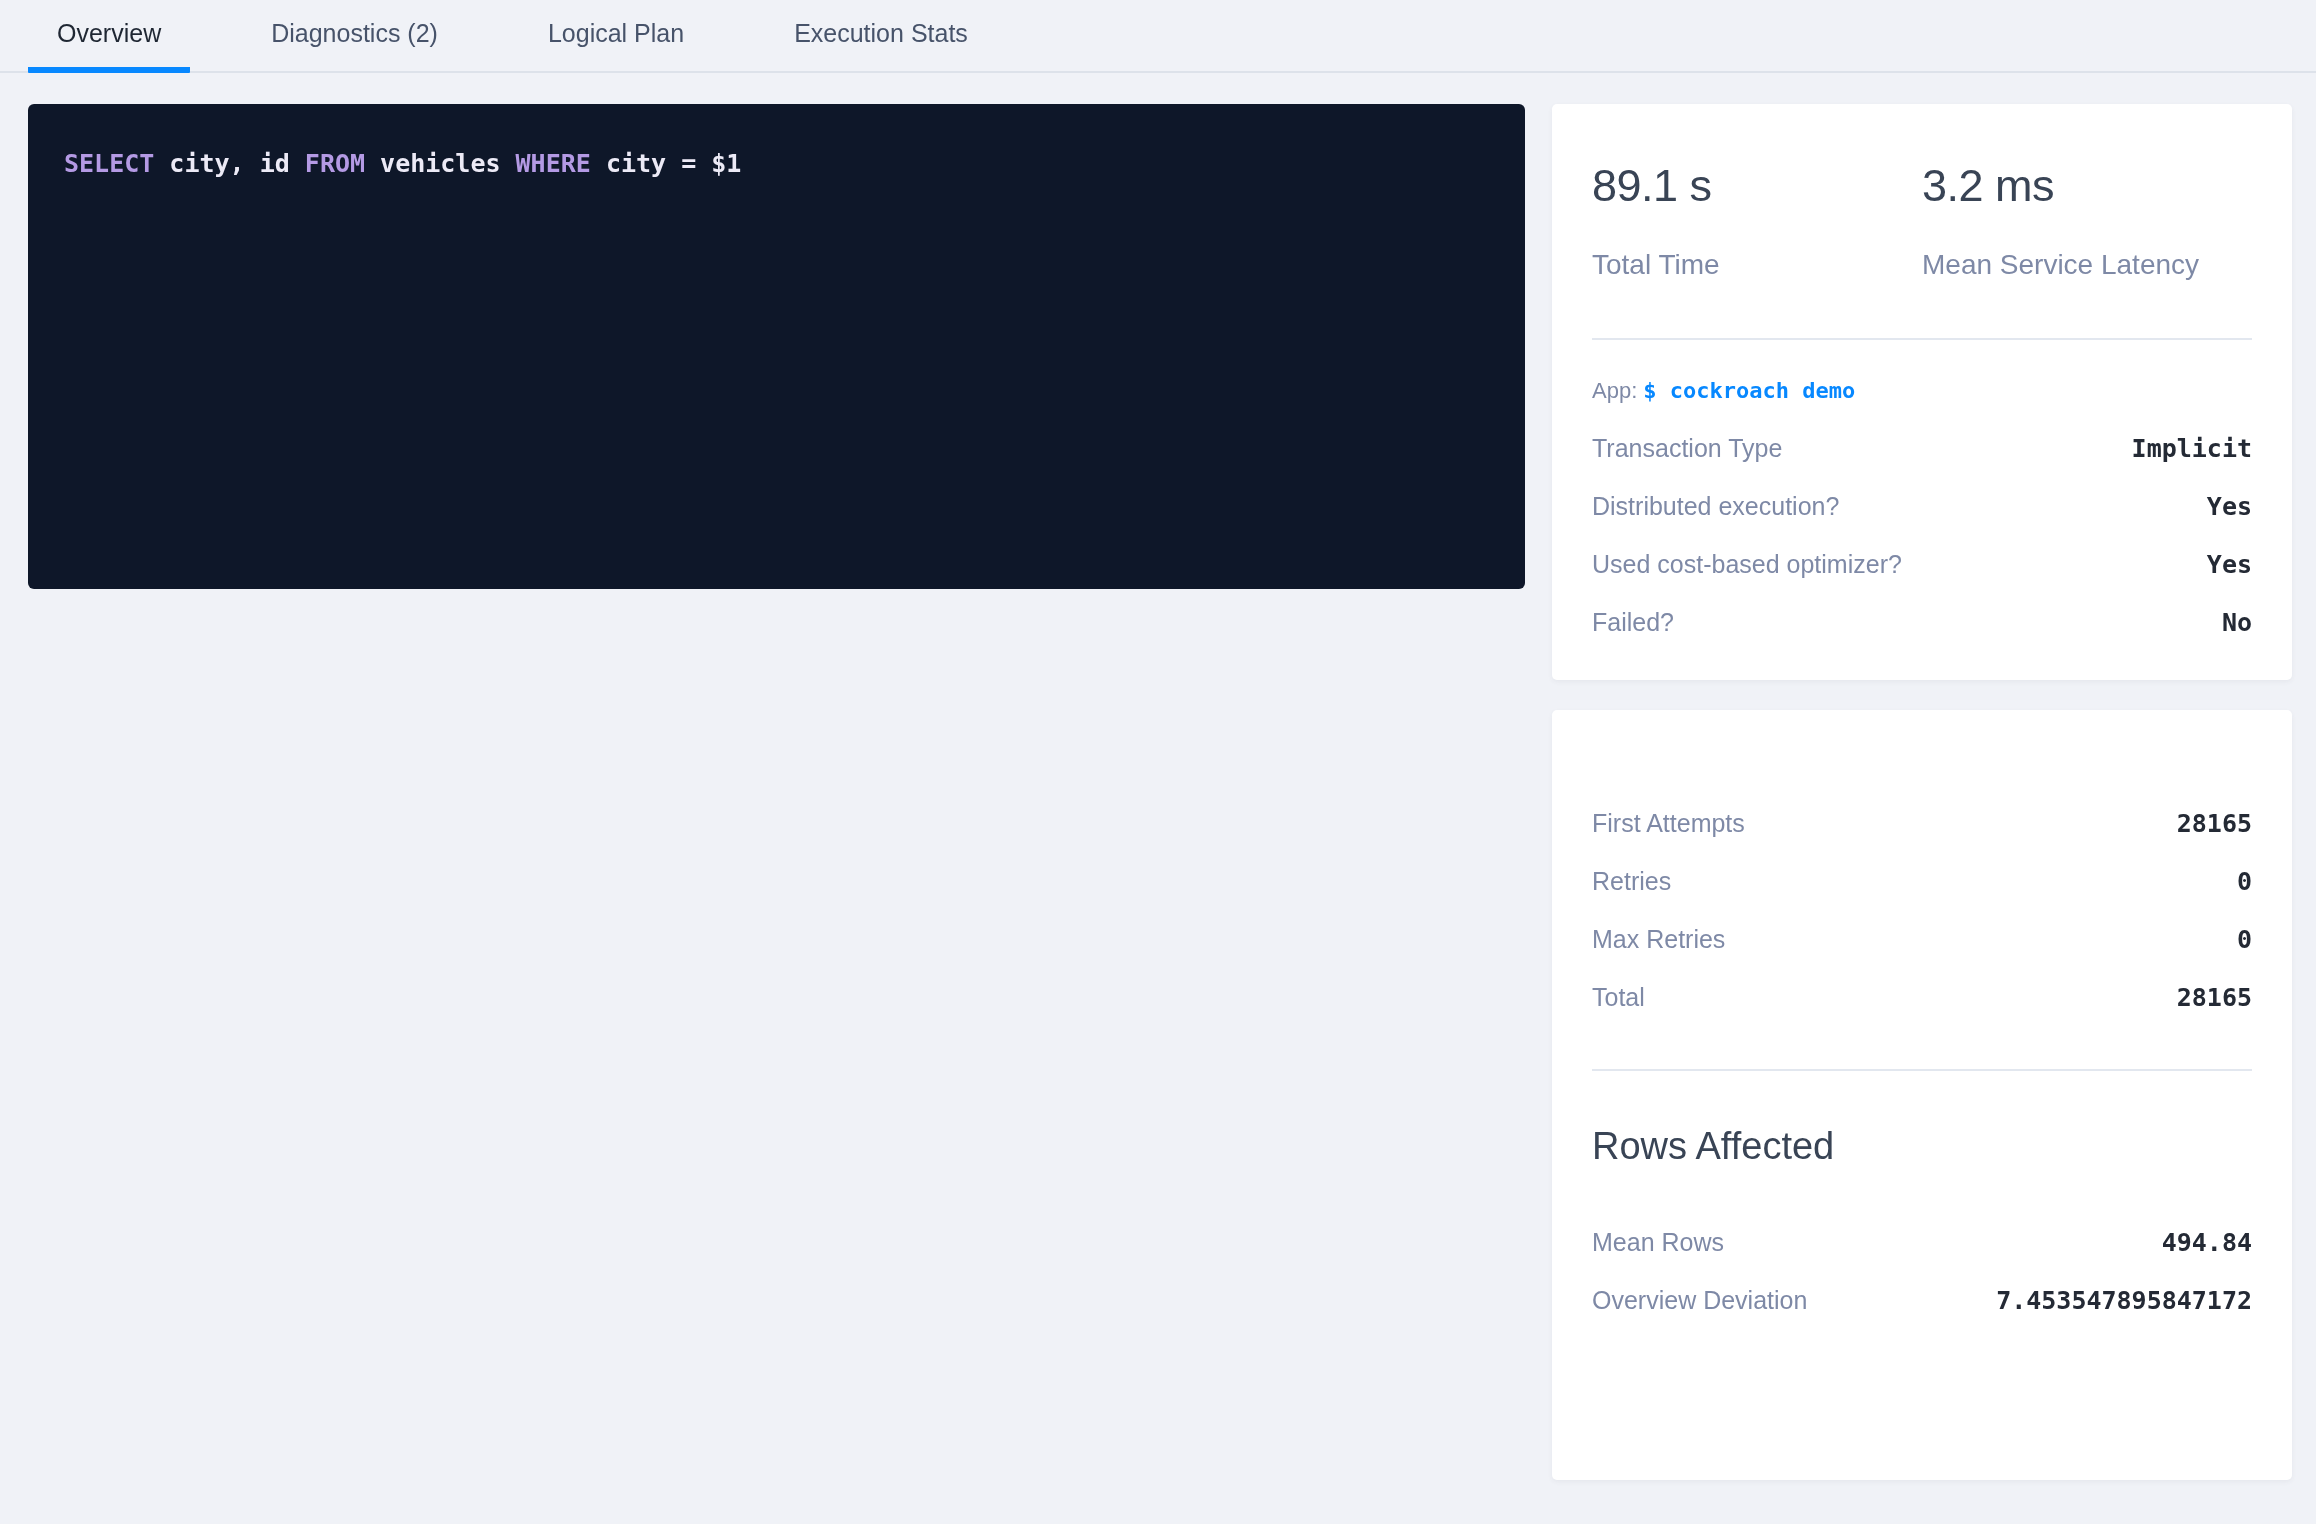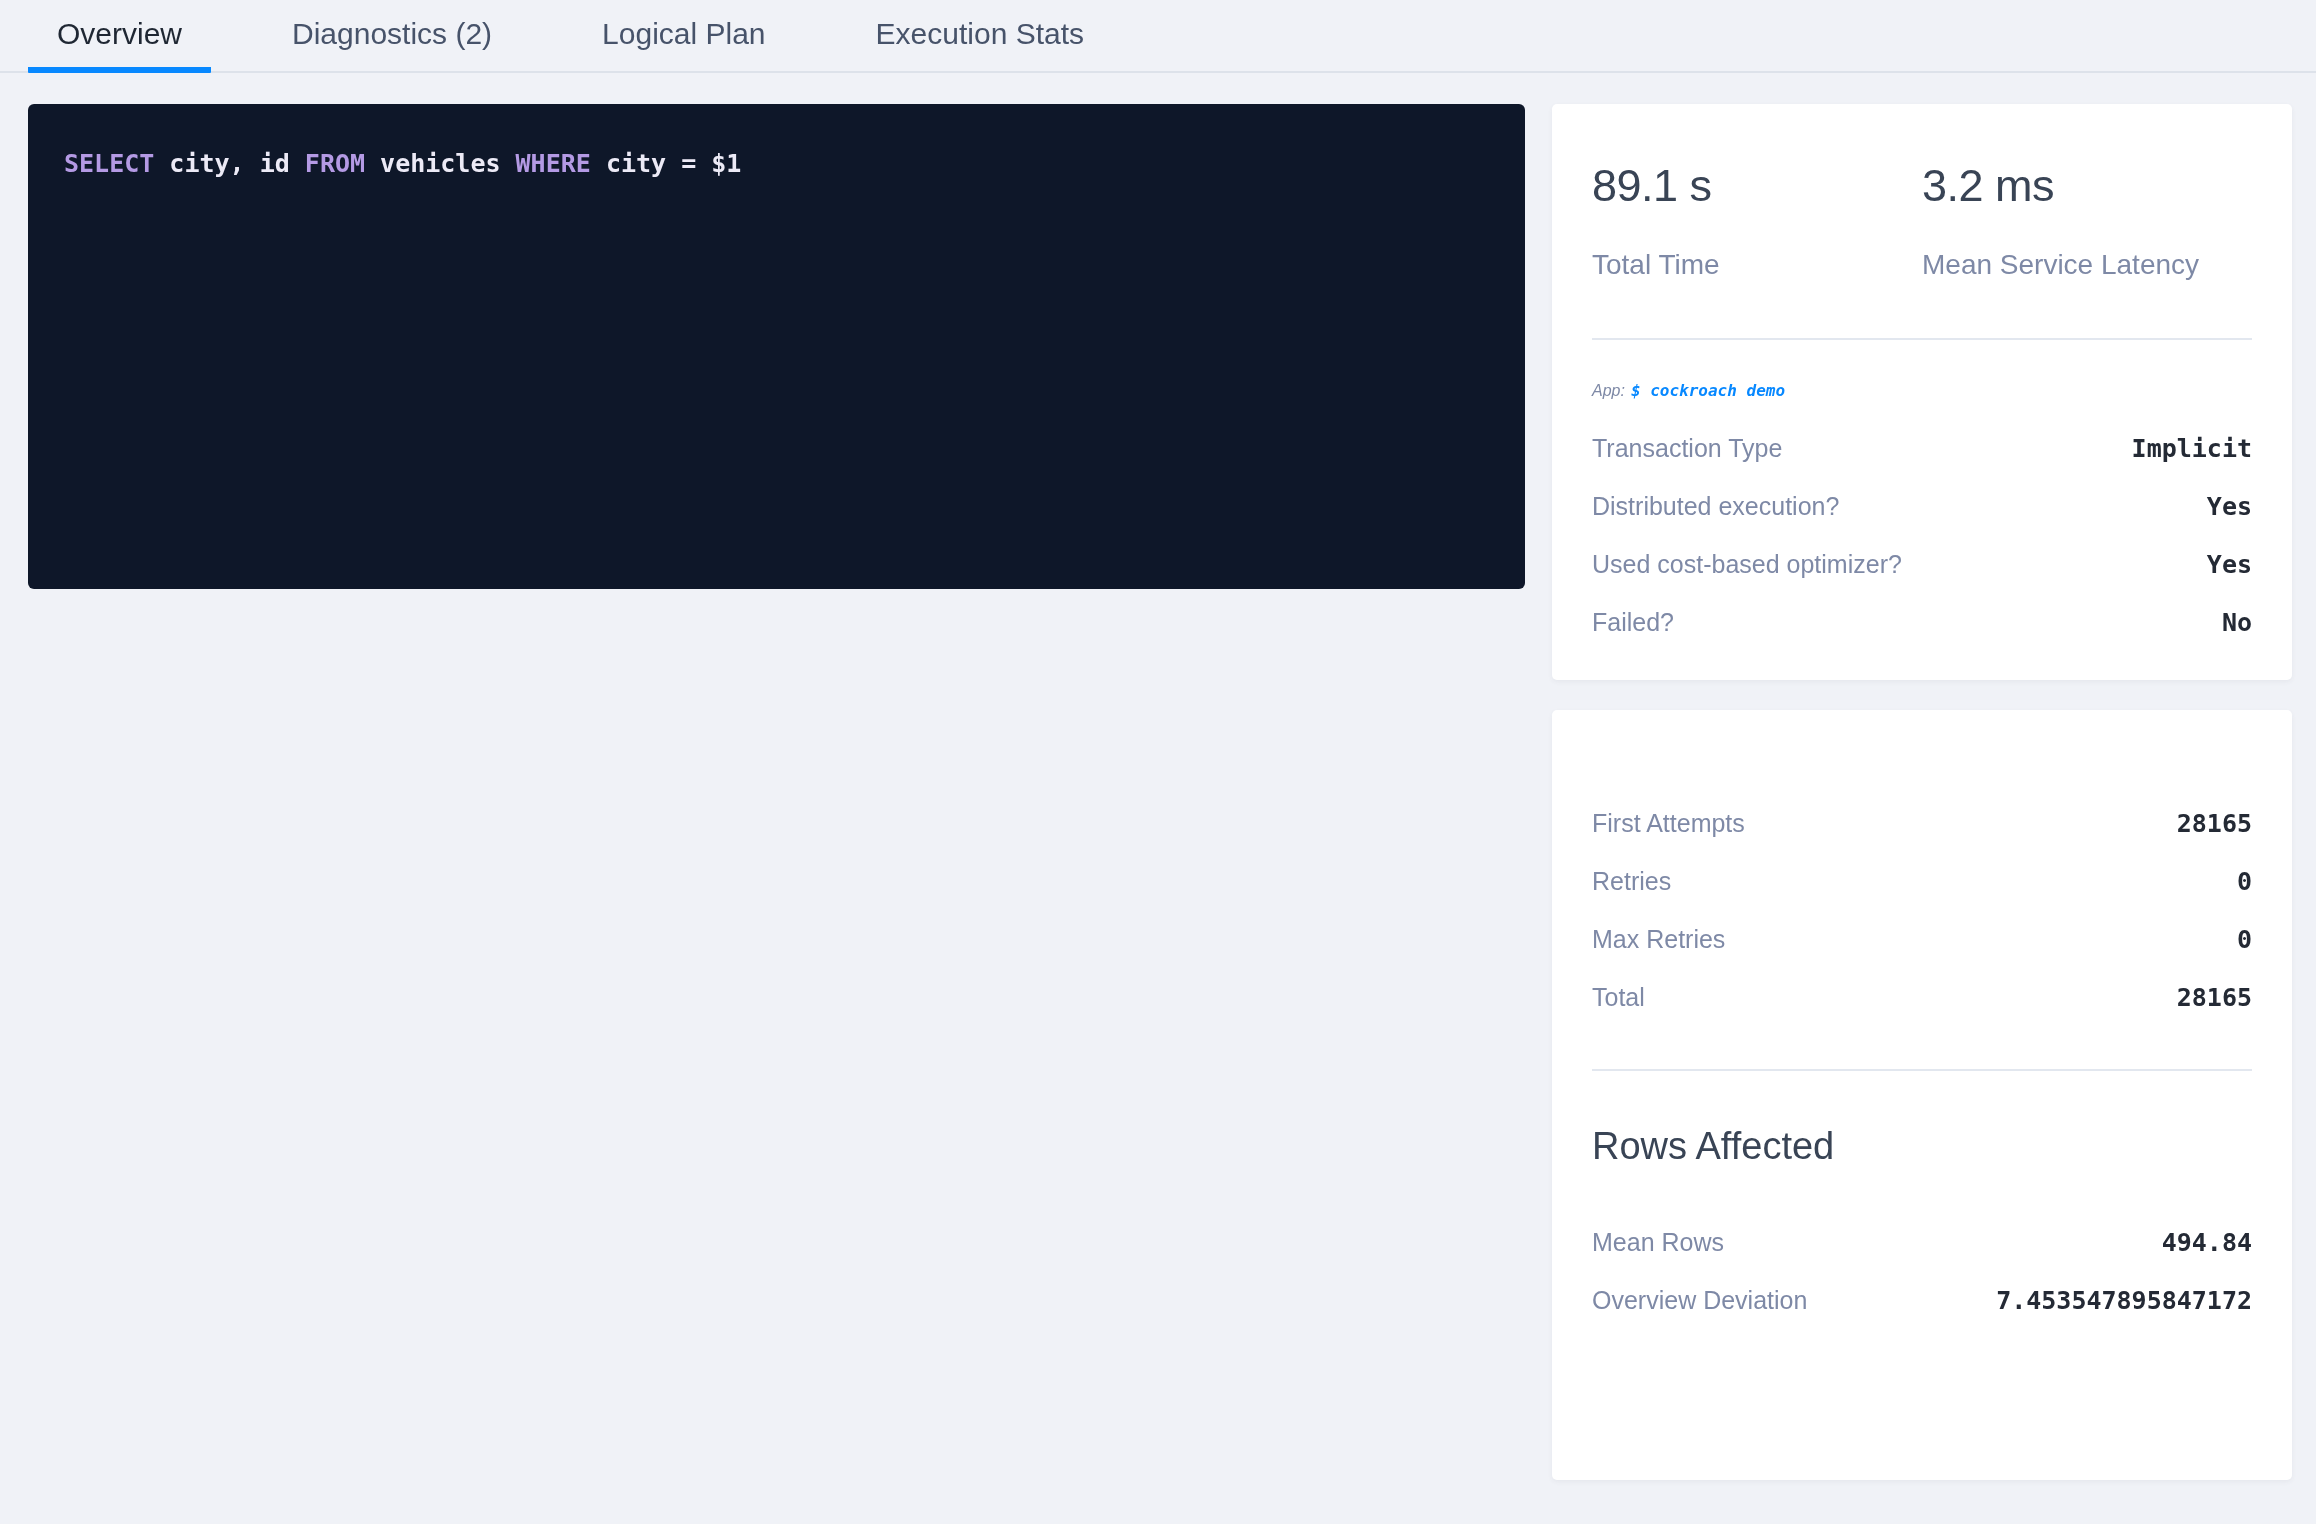--- a/index.html
+++ b/index.html
@@ -19,21 +19,21 @@
     align-items: stretch;
     height: 73px;
     padding-left: 28px;
     border-bottom: 2px solid #dde2ea;
     gap: 52px;
   }
   .tab {
     display: flex;
     align-items: center;
     padding: 0 29px;
-    font-size: 30px;
+    font-size: 25px;
     color: #47536a;
     cursor: pointer;
     border-bottom: 6px solid transparent;
     margin-bottom: -2px;
   }
   .tab.active {
     color: #1f2733;
     font-weight: 500;
     border-bottom: 6px solid #0788ff;
     border-radius: 0 0 1px 1px;
@@ -97,23 +97,22 @@
   }
 
   .card-divider {
     border: none;
     border-top: 2px solid #e2e7ef;
     margin-top: 56px;
   }
 
   .app-row {
     margin-top: 36px;
-    font-size: 16px;
+    font-size: 22px;
     line-height: 30px;
-    font-style: italic;
   }
   .app-label { color: #7e89a6; }
   .app-link {
     color: #0788ff;
     font-family: "DejaVu Sans Mono", "Liberation Mono", monospace;
     font-weight: bold;
     text-decoration: none;
     margin-left: 6px;
     cursor: pointer;
   }

